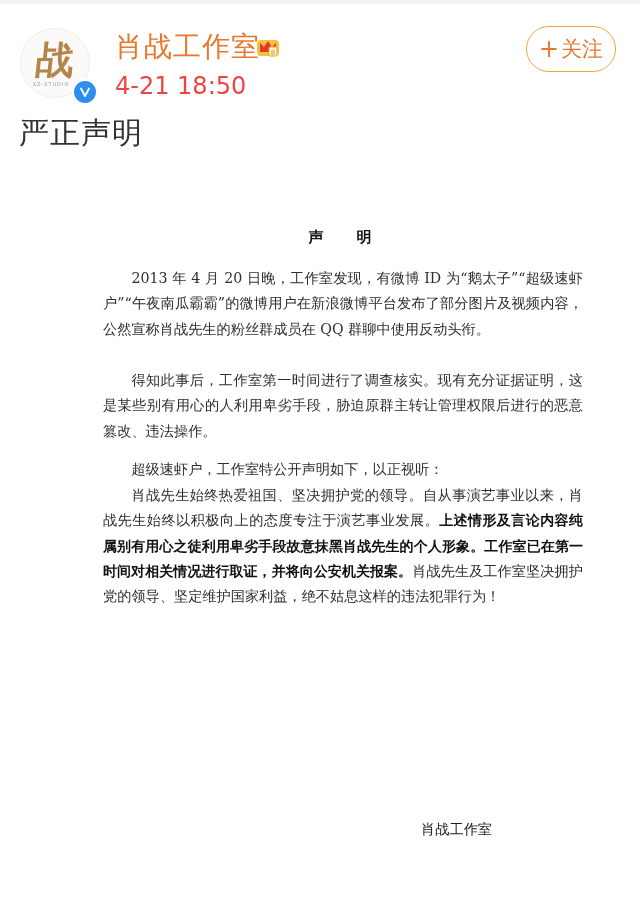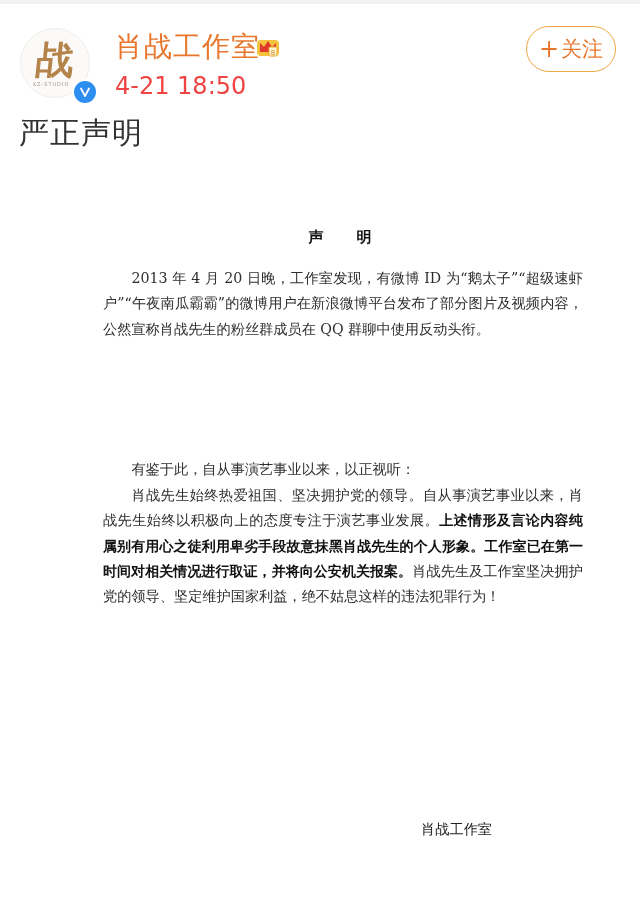--- a/index.html
+++ b/index.html
@@ -112,17 +112,18 @@
   <span class="plus">+</span>
   <span>关注</span>
 </div>
 
 <div class="post-title">严正声明</div>
 
 <div class="doc">
   <div class="doc-title">声 明</div>
 
   <div class="para" style="top:266px;">2013 年 4 月 20 日晚，工作室发现，有微博 ID 为“鹅太子”“超级速虾户”“午夜南瓜霸霸”的微博用户在新浪微博平台发布了部分图片及视频内容，公然宣称肖战先生的粉丝群成员在 QQ 群聊中使用反动头衔。</div>
-  <div class="para" style="top:457px;">有鉴于此，自从事演艺事业以来，以正视听：</div>
+  <div class="para" style="top:368px;">得知此事后，工作室第一时间进行了调查核实。现有充分证据证明，这是某些别有用心的人利用卑劣手段，胁迫原群主转让管理权限后进行的恶意篡改、违法操作。</div>
+  <div class="para" style="top:457px;">超级速虾户，工作室特公开声明如下，以正视听：</div>
   <div class="para" style="top:483px;"><span>肖战先生始终热爱祖国、坚决拥护党的领导。自从事演艺事业以来，肖战先生始终以积极向上的态度专注于演艺事业发展。</span><b>上述情形及言论内容纯属别有用心之徒利用卑劣手段故意抹黑肖战先生的个人形象。工作室已在第一时间对相关情况进行取证，并将向公安机关报案。</b><span>肖战先生及工作室坚决拥护党的领导、坚定维护国家利益，绝不姑息这样的违法犯罪行为！</span></div>
 
   <div class="sig" style="top:820px;">肖战工作室</div>
 </div>
 
 </body></html>

